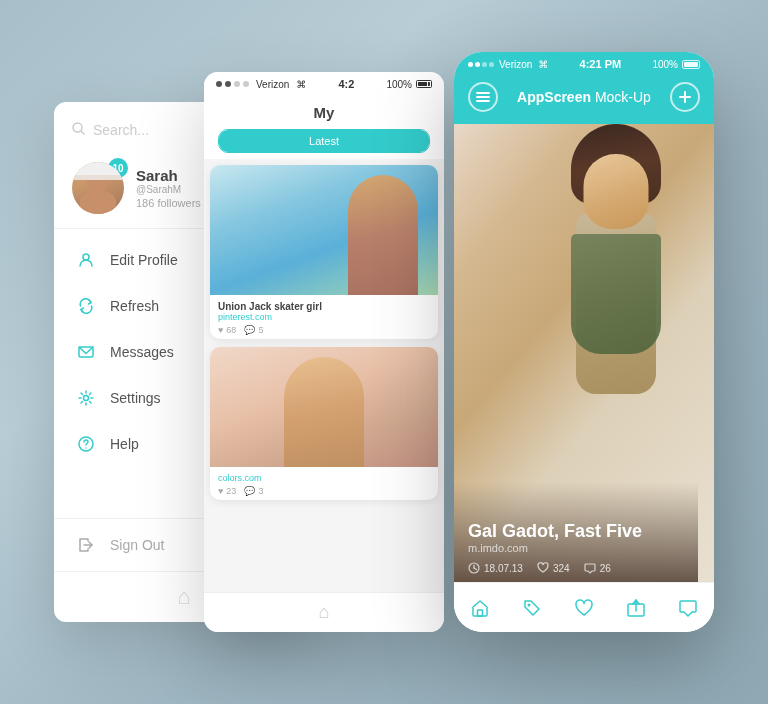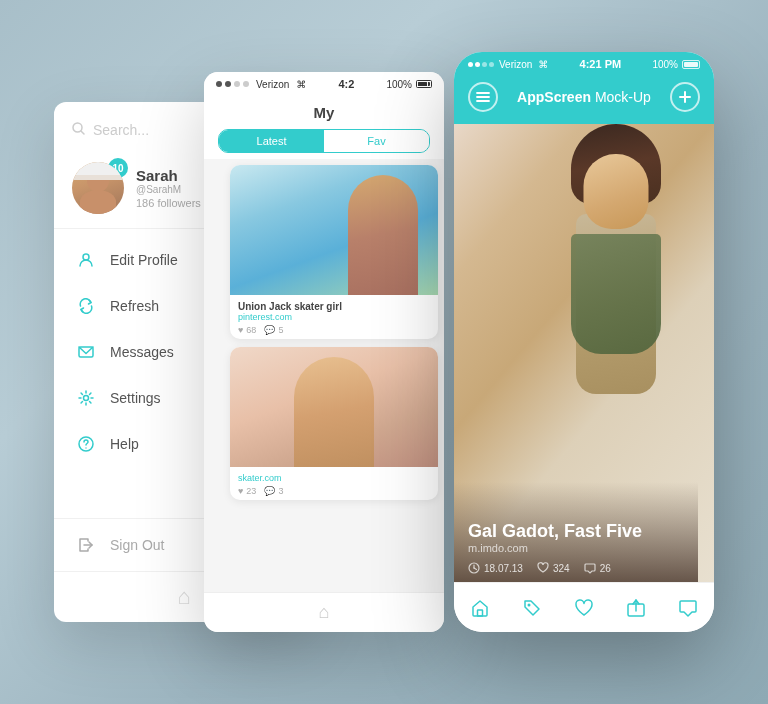--- a/index.html
+++ b/index.html
@@ -296,21 +296,20 @@
       display: flex;
       flex-direction: column;
       gap: 8px;
     }
 
     .feed-card {
       background: #fff;
       border-radius: 10px;
       overflow: hidden;
       box-shadow: 0 2px 8px rgba(0,0,0,0.08);
-      margin-left: 20px;
     }
 
     .feed-card-img-1 {
       background: linear-gradient(160deg, #c8e8f0 0%, #88c8e0 30%, #5ab0d8 60%, #a8d8b0 100%);
       height: 130px;
       position: relative;
     }
 
     
     .feed-card-img-1::after {
@@ -699,21 +698,20 @@
           <div style="width:100%;height:100%;background:#333;border-radius:0.5px;"></div>
           <div style="width:2px;height:4px;background:#333;margin-left:1px;border-radius:0 1px 1px 0;"></div>
         </div>
       </div>
     </div>
 
     <div class="feed-header">
       <div class="feed-title">My</div>
       <div class="feed-tabs">
         <div class="feed-tab active">Latest</div>
-        <div class="feed-tab inactive">Fav</div>
       </div>
     </div>
 
     <div class="feed-content">
 
       <div class="feed-card">
         <div class="feed-card-img-1"></div>
         <div class="feed-card-info">
           <div class="feed-card-title">Union Jack skater girl</div>
           <div class="feed-card-source">pinterest.com</div>
@@ -734,21 +732,21 @@
         <div class="feed-card-img-2">
           <div class="camera-overlay">
             <svg width="14" height="14" viewBox="0 0 14 14" fill="white">
               <rect x="1" y="3" width="12" height="9" rx="1.5"></rect>
               <circle cx="7" cy="7.5" r="2.5" fill="#33cccc"></circle>
               <rect x="4.5" y="1.5" width="5" height="2" rx="1"></rect>
             </svg>
           </div>
         </div>
         <div class="feed-card-info">
-          <div class="feed-card-source">skater.com</div>
+          <div class="feed-card-source">colors.com</div>
           <div class="feed-card-stats">
             <span class="feed-stat">
               <span class="feed-stat-icon">♥</span>
               <span>23</span>
             </span>
             <span class="feed-stat">
               <span class="feed-stat-icon">💬</span>
               <span>3</span>
             </span>
           </div>

